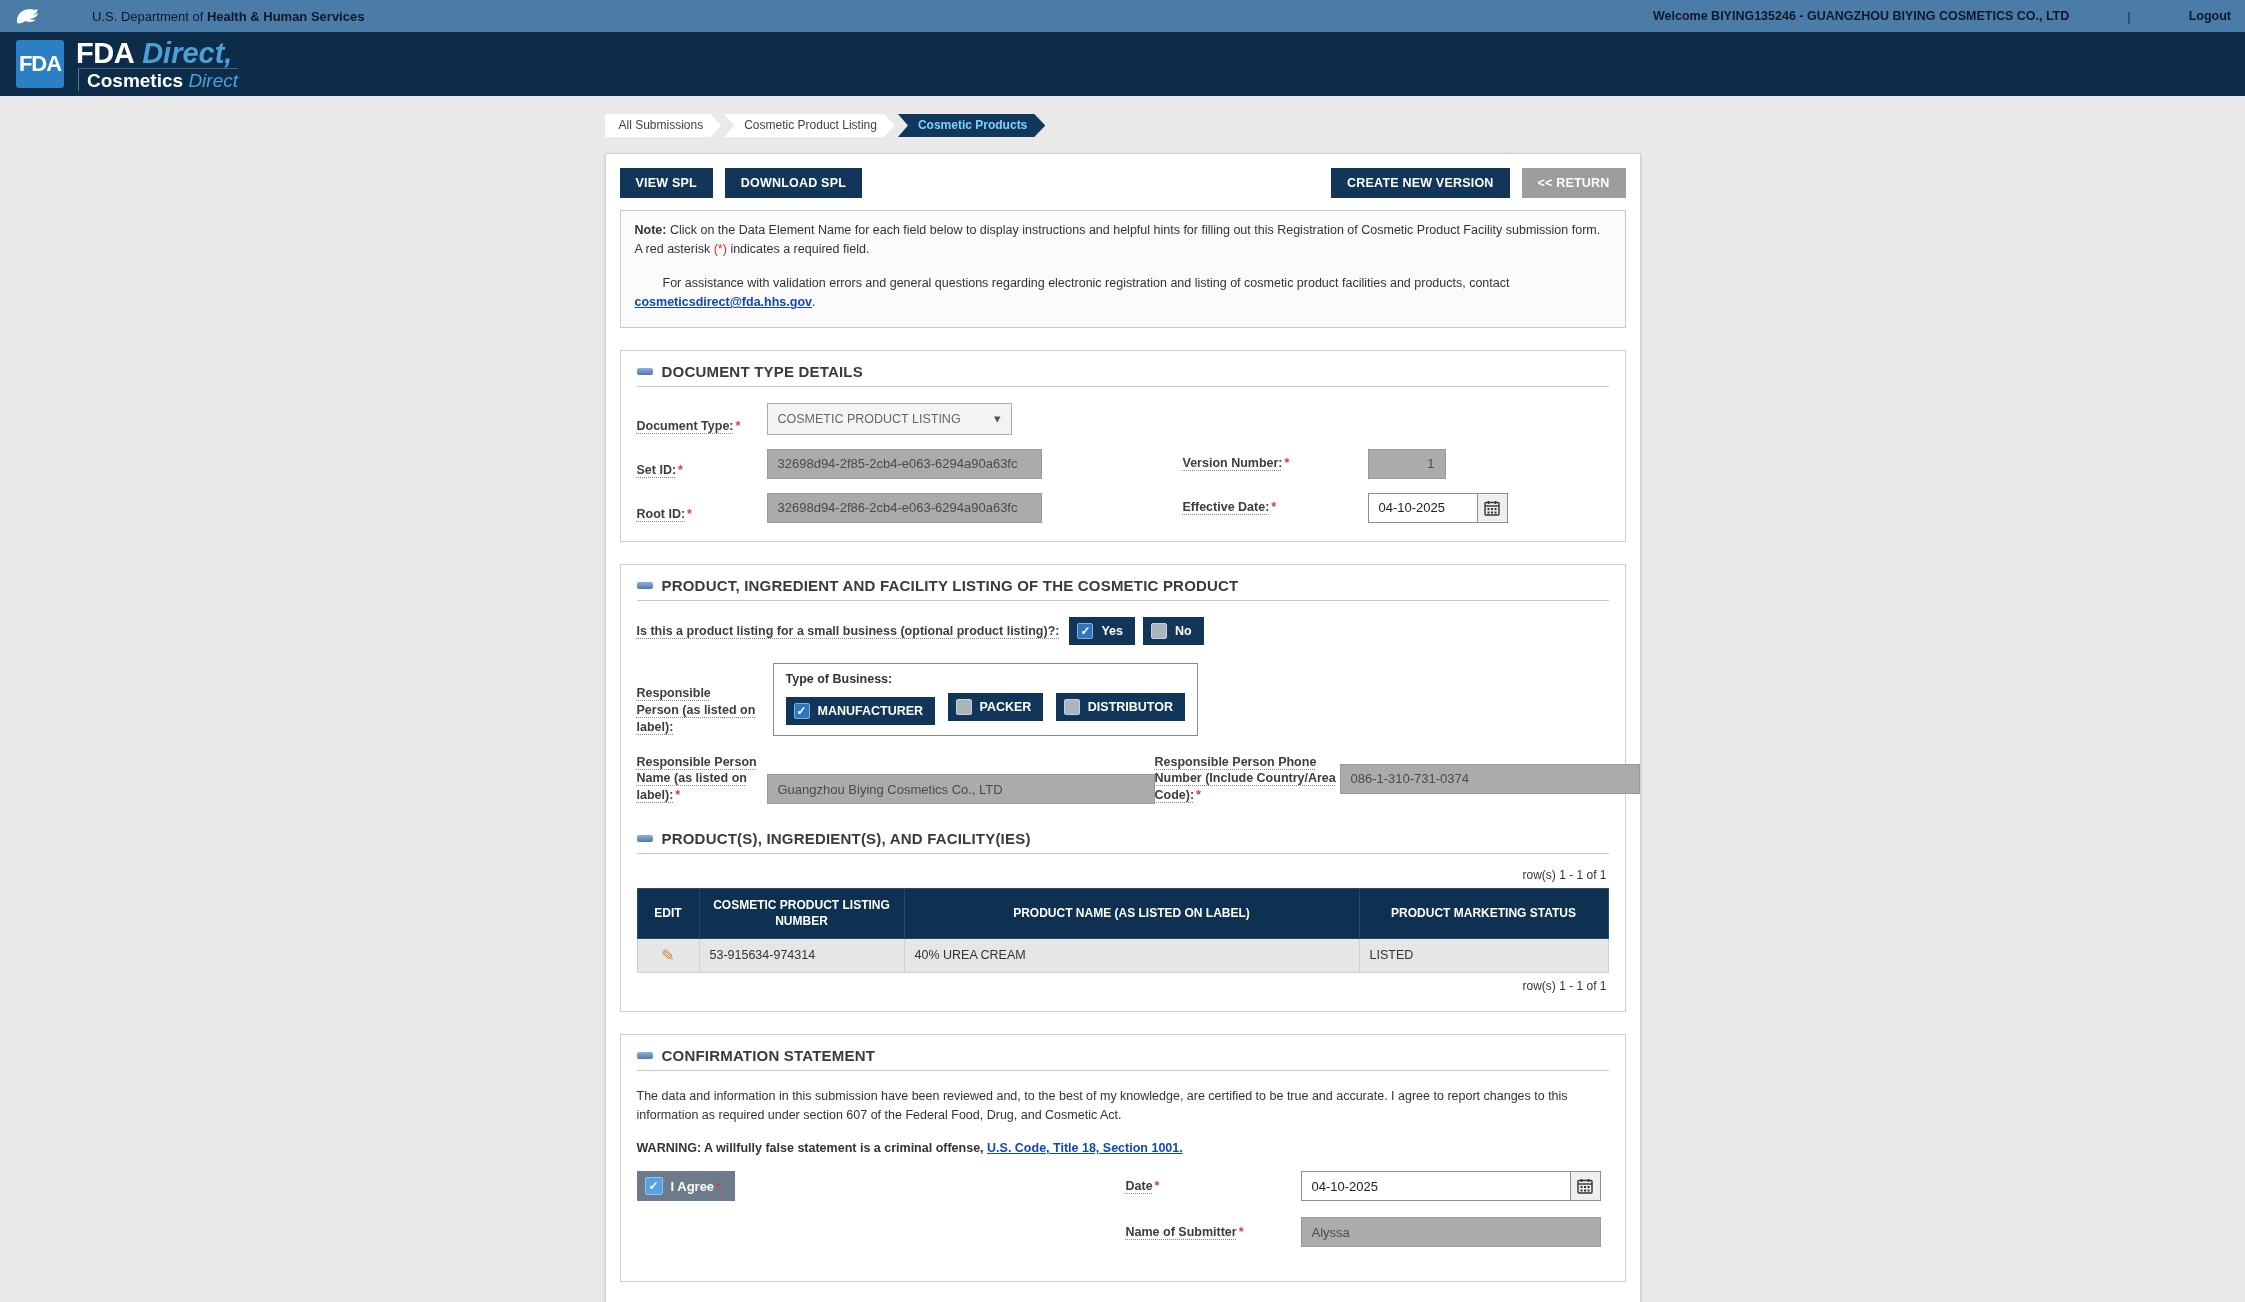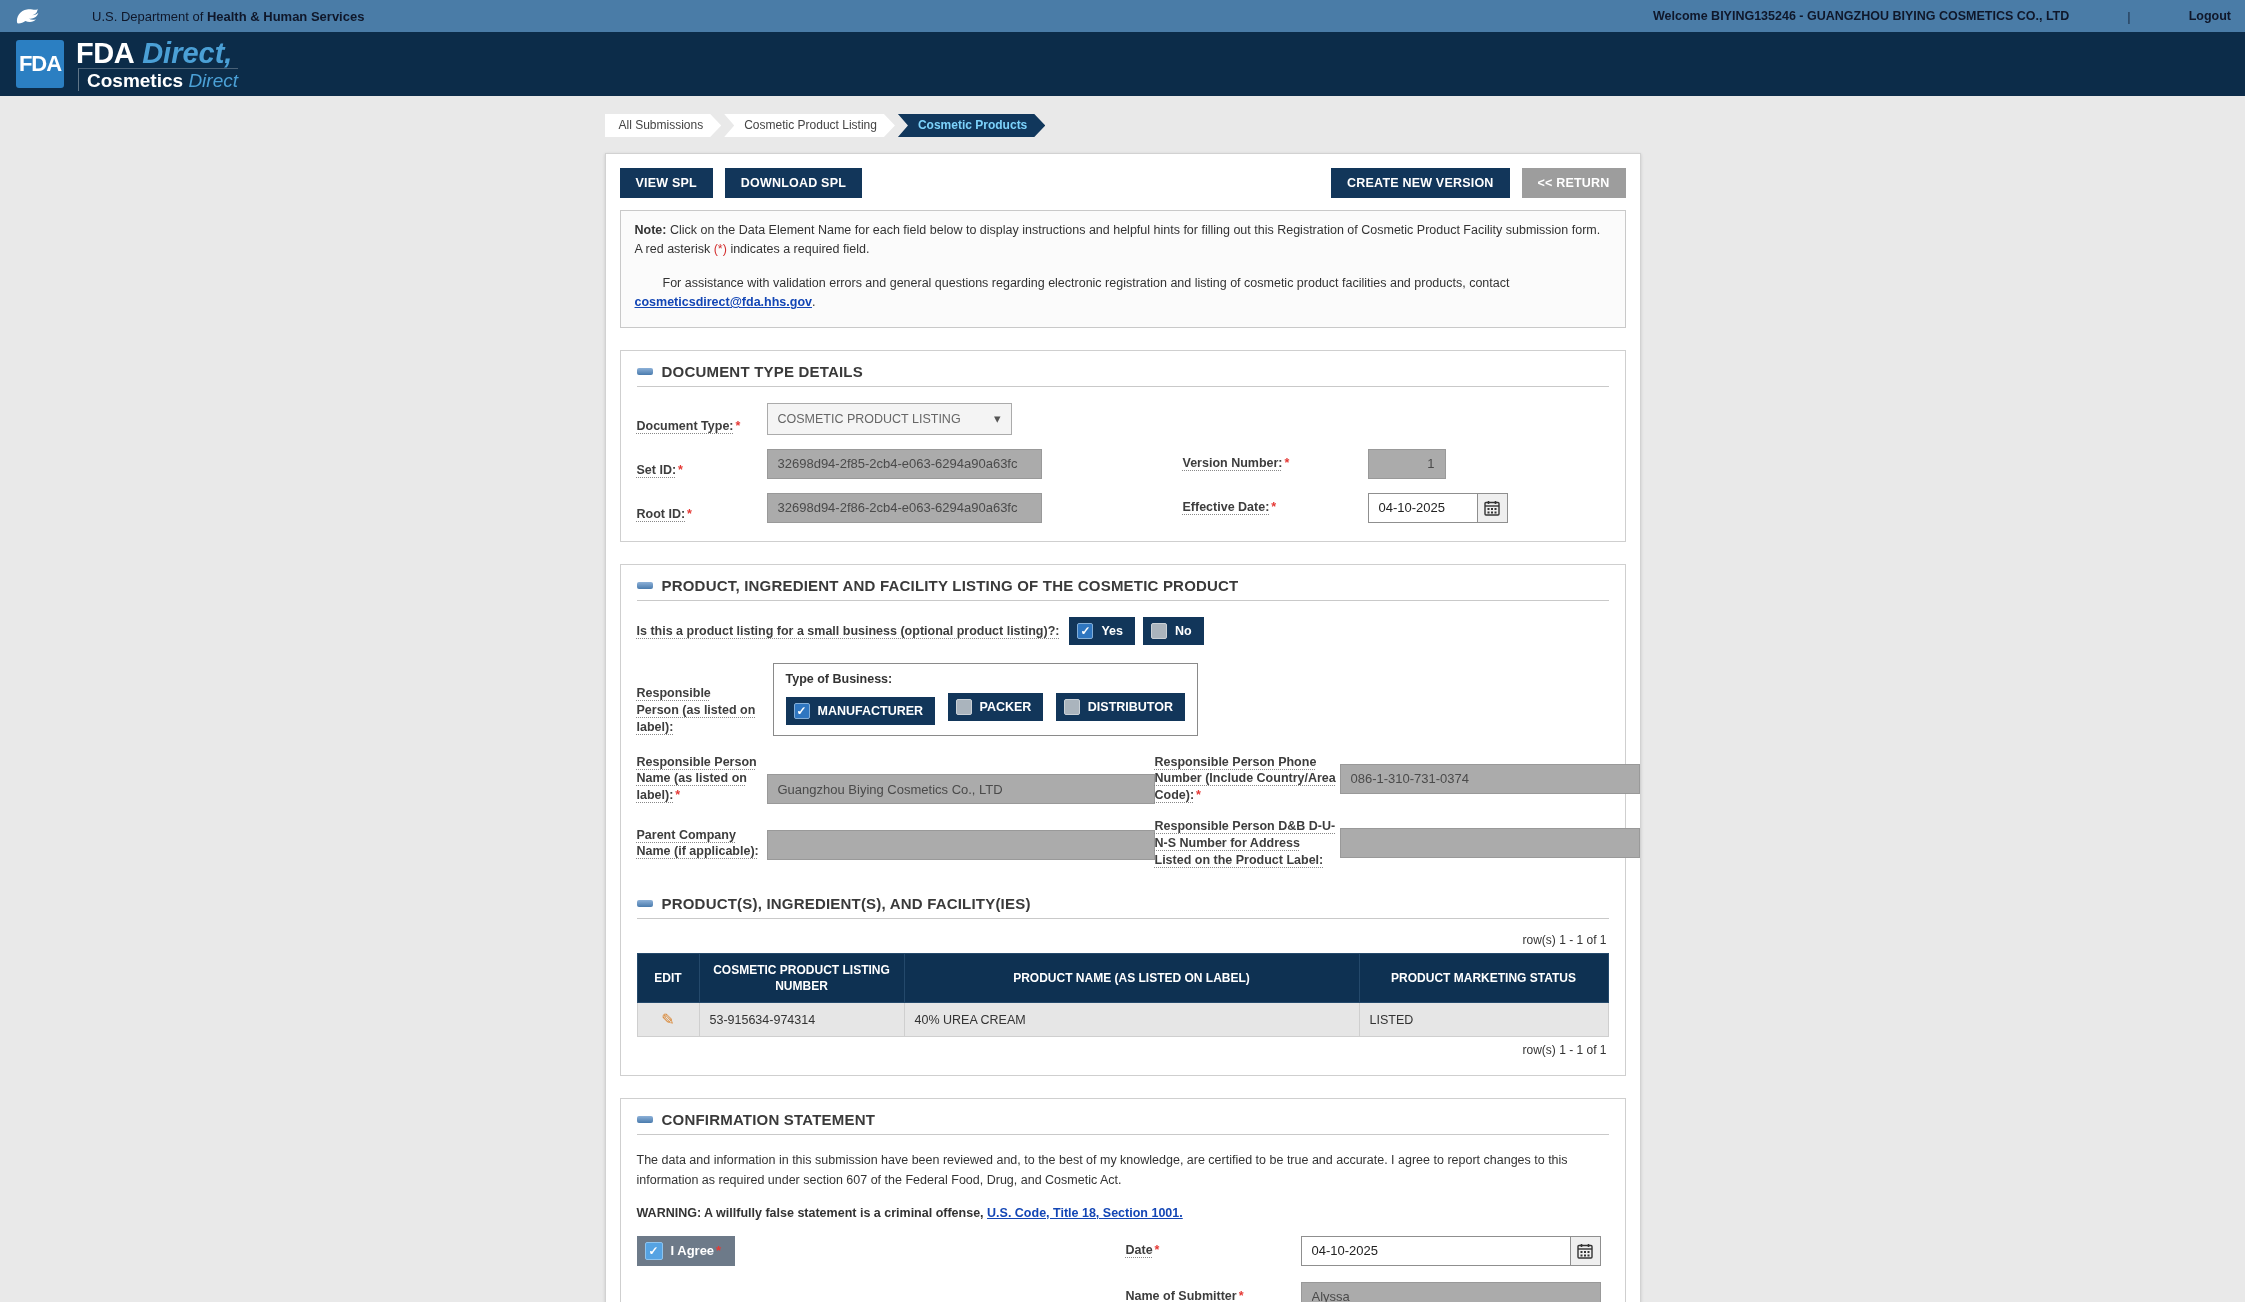--- a/index.html
+++ b/index.html
@@ -258,30 +258,20 @@
             <div class="cell-l w520">
               <span class="lbl"><span>Responsible Person Name (as listed on label):</span><span class="req">*</span></span>
               <input class="inp w388" readonly="" value="Guangzhou Biying Cosmetics Co., LTD" style="">
             </div>
             <div class="cell-r">
               <span class="lbl2"><span>Responsible Person Phone Number (Include Country/Area Code):</span><span class="req">*</span></span>
               <input class="inp w300" readonly="" value="086-1-310-731-0374" style="">
             </div>
           </div>
 
-          <div class="frow">
-            <div class="cell-l w520">
-              <span class="lbl">Parent Company Name (if applicable):</span>
-              <input class="inp w388" readonly="" value="" style="">
-            </div>
-            <div class="cell-r">
-              <span class="lbl2">Responsible Person D&amp;B D-U-N-S Number for Address Listed on the Product Label:</span>
-              <input class="inp w300" readonly="" value="" style="">
-            </div>
-          </div>
 
           <div class="subsec-head">
             <span class="dash"></span>
             <span class="sec-title">PRODUCT(S), INGREDIENT(S), AND FACILITY(IES)</span>
           </div>
 
           <div class="rowsinfo">row(s) 1 - 1 of 1</div>
 
           <table class="grid">
             <thead>

